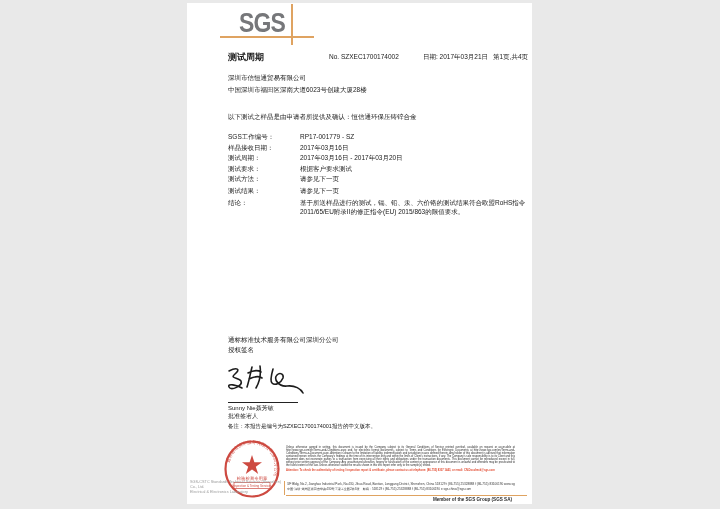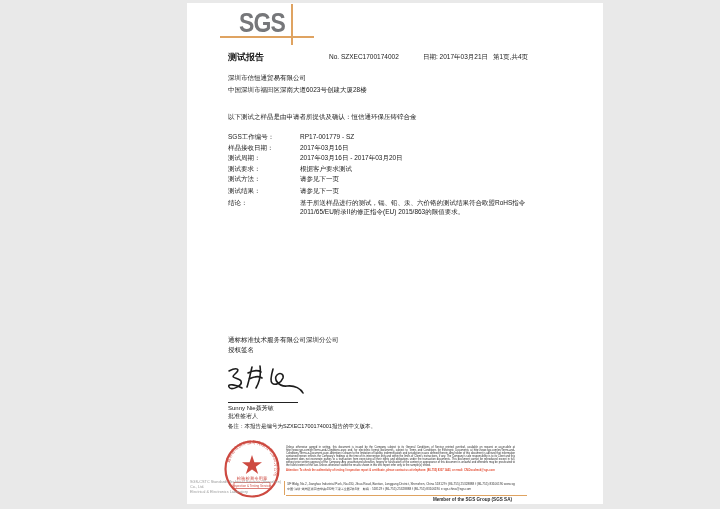--- a/index.html
+++ b/index.html
@@ -3,21 +3,21 @@
 <meta charset="utf-8">
 <style>
   html,body{margin:0;padding:0;}
   body{
     width:720px;height:509px;overflow:hidden;position:relative;
     background:#e9e9e9;
     font-family:"Liberation Sans","DejaVu Sans",sans-serif;
     -webkit-font-smoothing:antialiased;
   }
   .paper{
-    position:absolute;left:187px;top:3px;width:416px;height:501px;
+    position:absolute;left:187px;top:3px;width:345px;height:501px;
     background:#ffffff;
   }
   
   .logo-text{
     position:absolute;left:52px;top:6px;
     font-size:28px;font-weight:bold;color:#76777a;
     letter-spacing:-1px;transform:scaleX(.82);transform-origin:left top;
     line-height:28px;
   }
   .logo-hline{position:absolute;left:33px;top:33px;width:94px;height:2px;background:#dfa361;}
@@ -70,21 +70,21 @@
 </style>
 </head>
 <body>
 
 <div class="paper">
 
   <div class="logo-text">SGS</div>
   <div class="logo-hline"></div>
   <div class="logo-vline"></div>
 
-  <div class="doc-title">测试报告</div>
+  <div class="doc-title">测试周期</div>
   <div class="report-no">No. SZXEC1700174002</div>
   <div class="hdr-date">日期: 2017年03月21日</div>
   <div class="hdr-pages">第1页,共4页</div>
 
   <div class="applicant-name">深圳市信恒通贸易有限公司</div>
   <div class="applicant-addr">中国深圳市福田区深南大道6023号创建大厦28楼</div>
   <div class="intro-line">以下测试之样品是由申请者所提供及确认：恒信通环保压铸锌合金</div>
 
   <div class="fields">
     <div class="frow">

